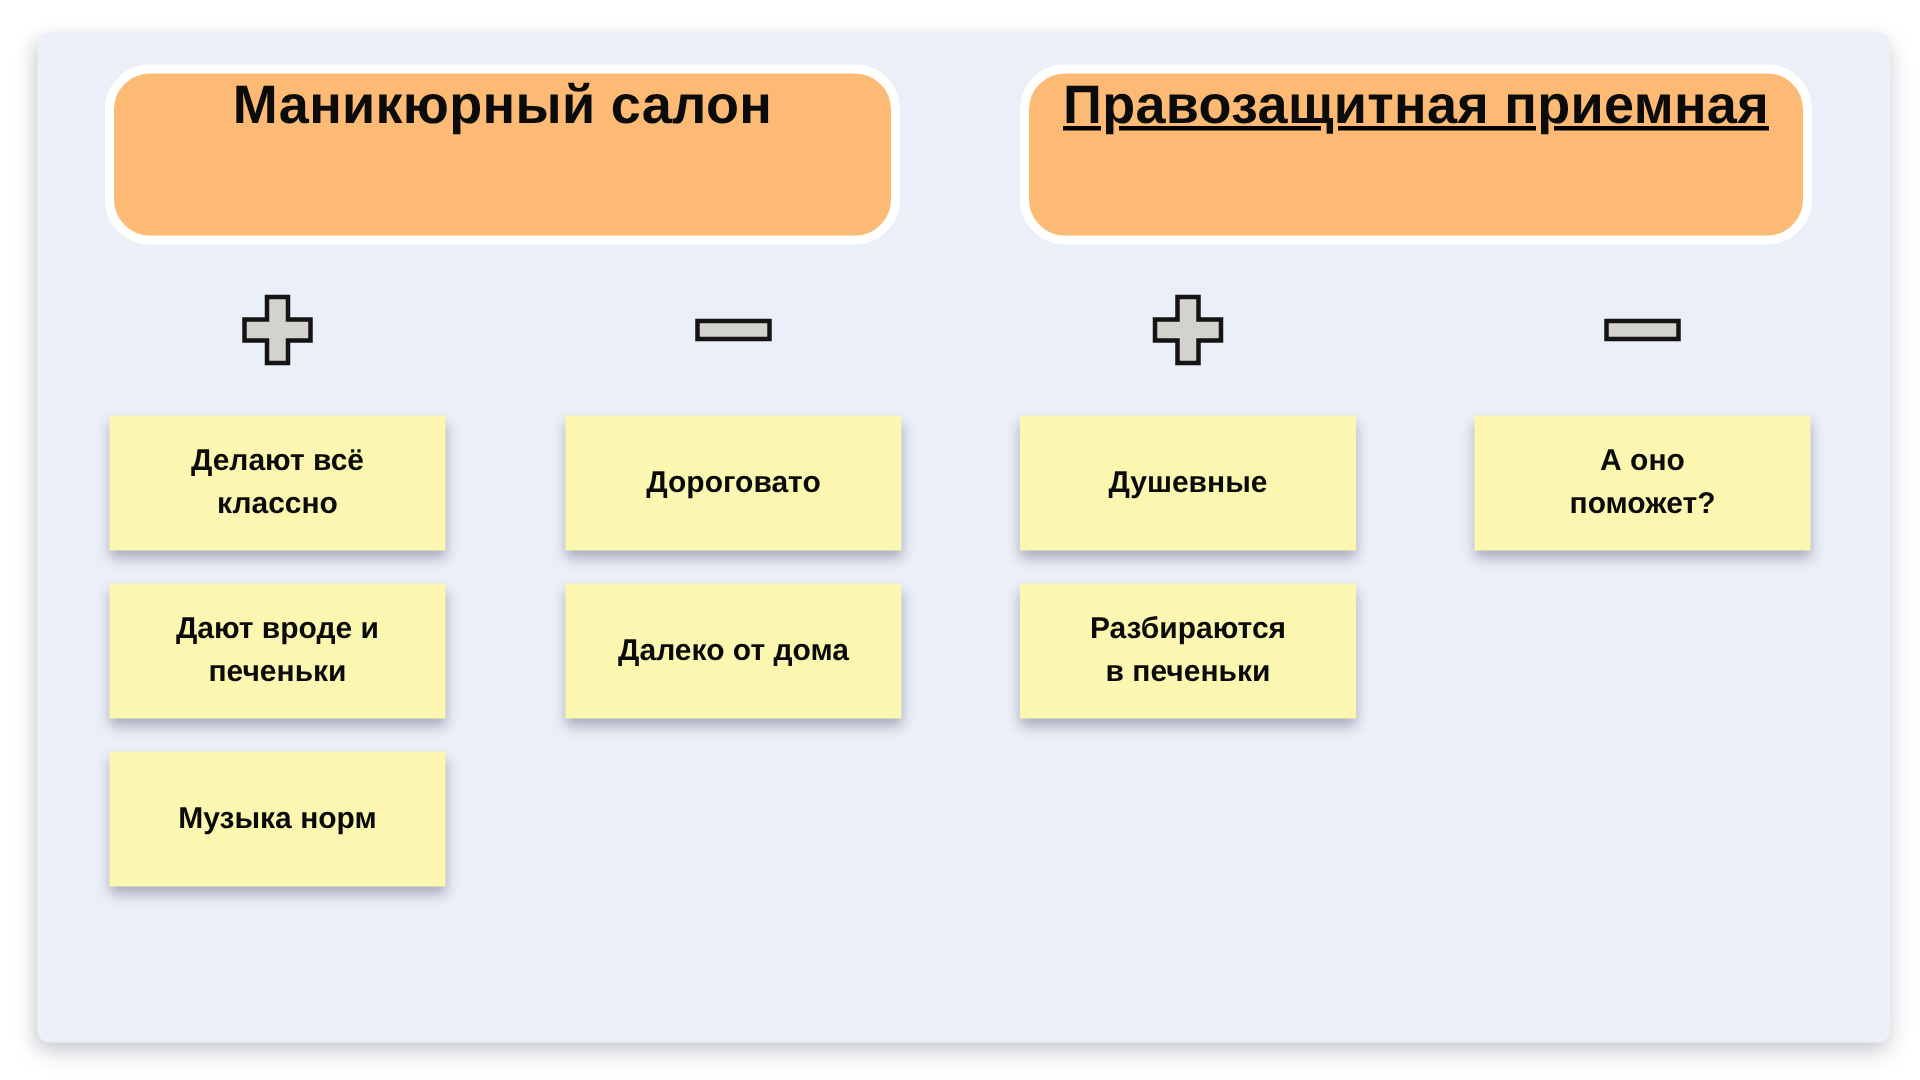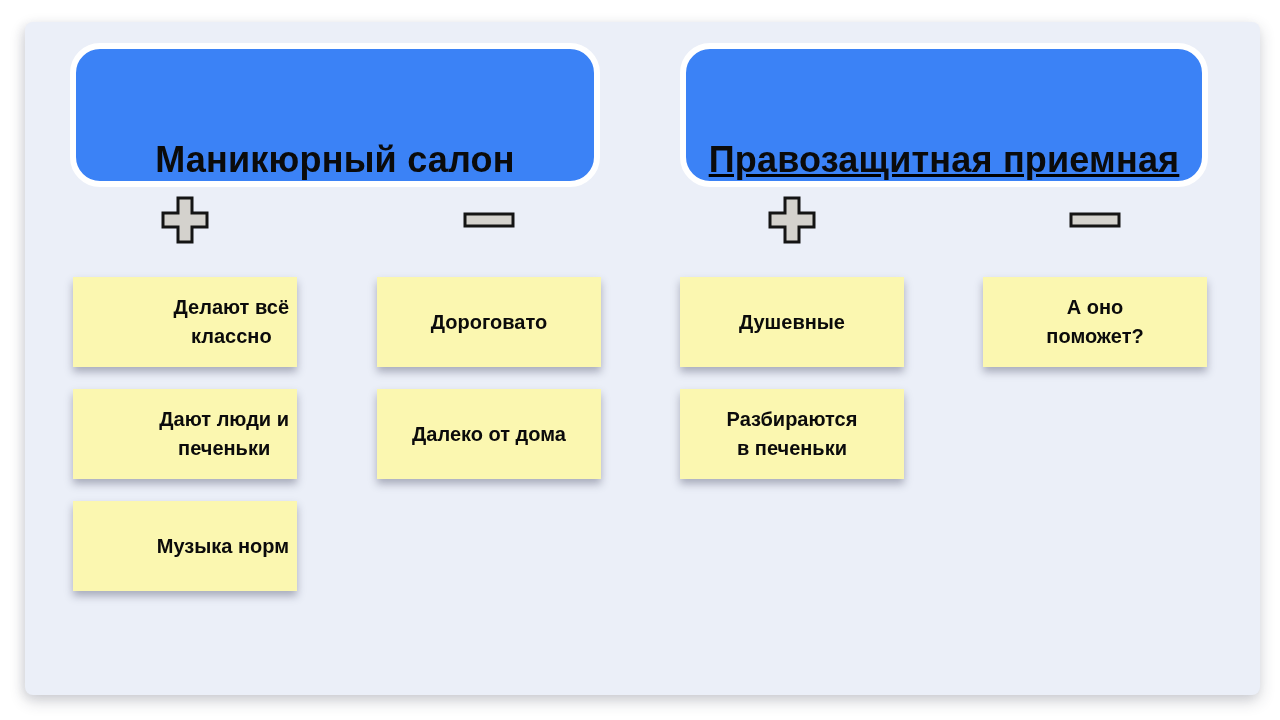--- a/index.html
+++ b/index.html
@@ -22,28 +22,28 @@
     left: 25px;
     top: 22px;
     width: 1235px;
     height: 673px;
     background: #ebeff8;
     border-radius: 8px;
     box-shadow: 0 6px 16px rgba(40, 44, 63, 0.20), -3px 3px 10px rgba(40, 44, 63, 0.08);
   }
   .title-box {
     position: absolute;
-    height: 144px;
+    height: 120px;
     border: 6px solid #ffffff;
     border-radius: 30px;
     box-sizing: border-box;
     display: flex;
-    align-items: flex-end;
+    align-items: flex-start;
     justify-content: center;
-    background: #3b82f6;
+    background: #fdba74;
   }
   .title-box .title-text {
     font-size: 36px;
     font-weight: 700;
     color: #0b0b0b;
     letter-spacing: 0.2px;
     text-align: center;
     white-space: nowrap;
   }
   .title-box-1 { left: 70px;  top: 43px; width: 530px; }
@@ -69,21 +69,21 @@
   }
   .note .note-text {
     font-size: 20px;
     line-height: 29px;
     font-weight: 700;
     color: #0b0b0b;
     text-align: center;
     white-space: pre-line;
   }
   
-  .c1 { left: 73px; justify-content: flex-end; }
+  .c1 { left: 73px; }
   .c2 { left: 377px; }
   .c3 { left: 680px; }
   .c4 { left: 983px; }
   
   .r1 { top: 277px; }
   .r2 { top: 389px; }
   .r3 { top: 501px; }
 </style>
 </head>
 <body>
@@ -110,21 +110,21 @@
   </svg>
   <svg class="sign-icon minus-2" width="52" height="16" viewBox="0 0 52 16">
     <rect x="2" y="2" width="48" height="12" stroke="#141414" stroke-width="3" fill="#d4d2cd"></rect>
   </svg>
 
   <div class="note c1 r1">
     <div class="note-text">Делают всё
 классно</div>
   </div>
   <div class="note c1 r2">
-    <div class="note-text">Дают люди и
+    <div class="note-text">Дают вроде и
 печеньки</div>
   </div>
   <div class="note c1 r3">
     <div class="note-text">Музыка норм</div>
   </div>
 
   <div class="note c2 r1">
     <div class="note-text">Дороговато</div>
   </div>
   <div class="note c2 r2">

